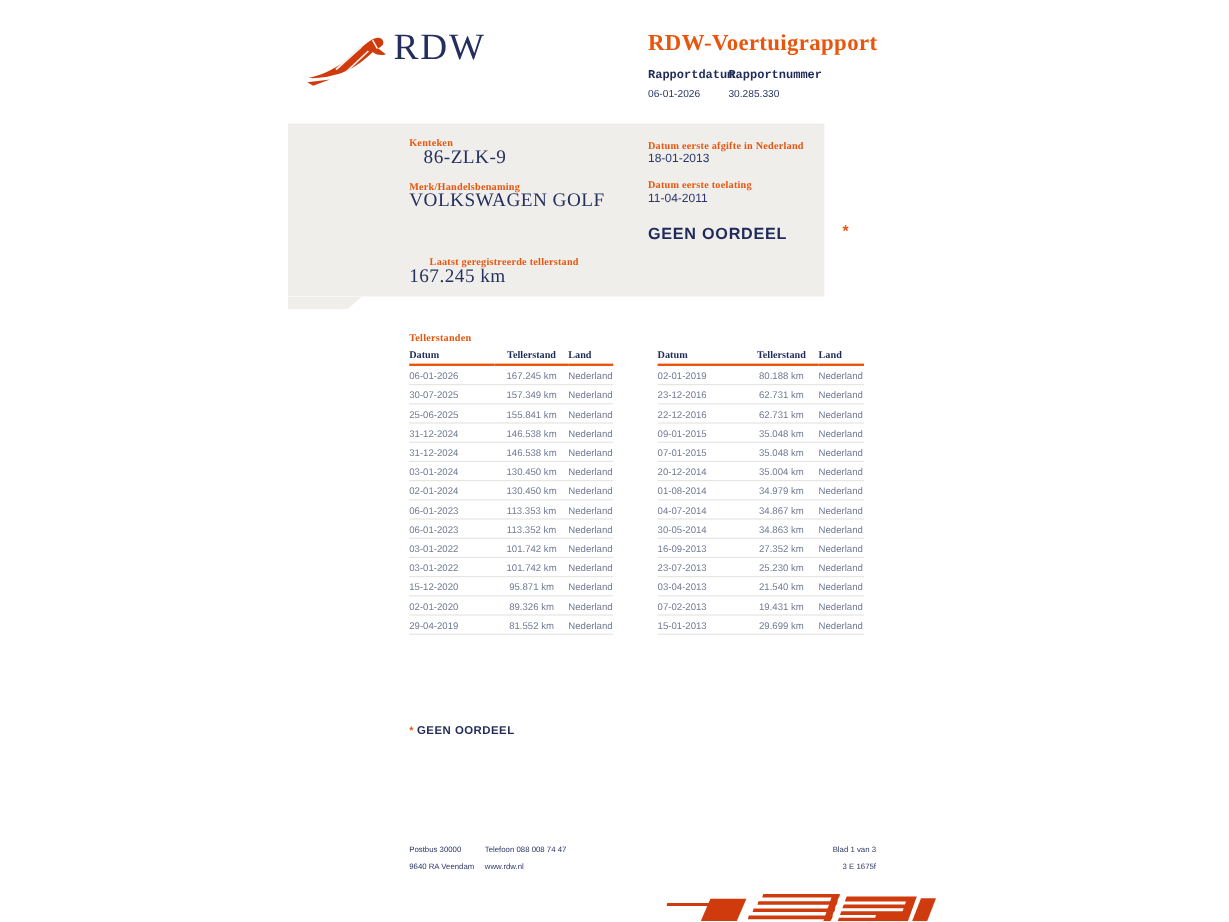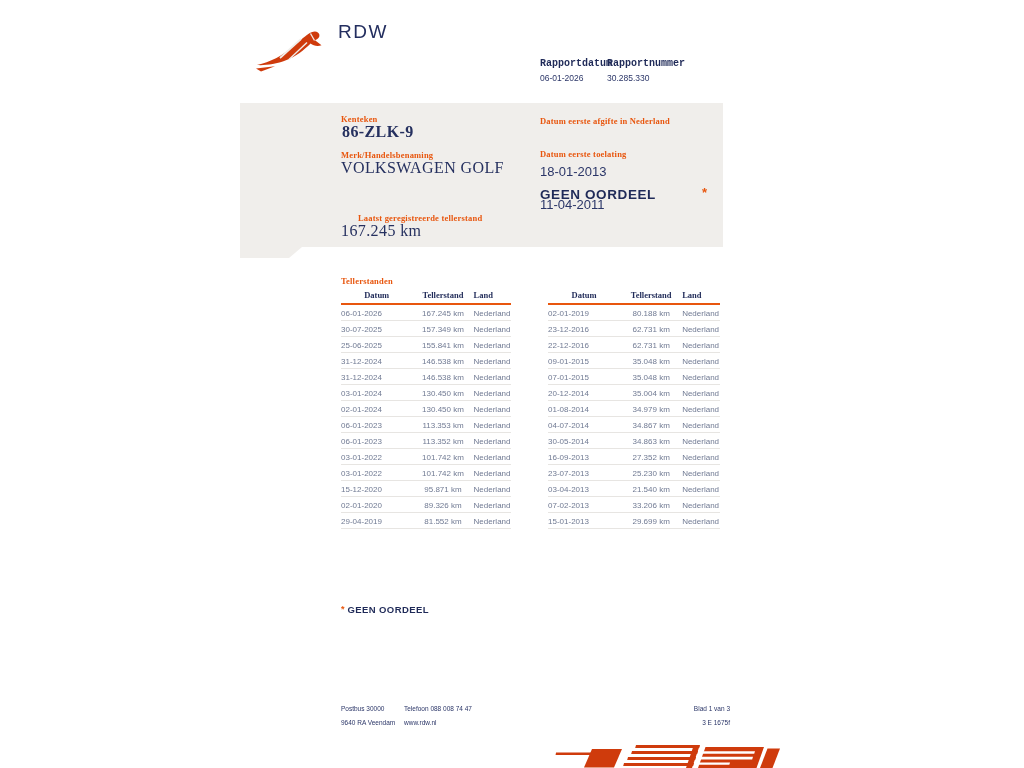--- a/index.html
+++ b/index.html
@@ -6,78 +6,78 @@
   html,body { background:#ffffff; }
   .page {
     position:relative; width:1024px; height:768px; margin:0 auto;
     background:#ffffff; overflow:hidden;
     font-family:"Liberation Sans", sans-serif; color:#25305F;
   }
 
   
   .logo-bird { position:absolute; left:254px; top:24px; width:78px; height:48px; }
   .brand-word {
-    position:absolute; left:338px; top:21px;
-    font-family:Liberation Sans, sans-serif; font-size:19px; letter-spacing:1.5px;
+    position:absolute; left:328px; top:21px;
+    font-family:Liberation Serif, serif; font-size:31px; letter-spacing:1.5px;
     color:#232E5F;
   }
   .doc-title {
     position:absolute; left:540px; top:26px;
     font-family:"Liberation Serif", serif; font-weight:bold; font-size:19px;
     letter-spacing:0.3px; color:#E8560E;
   }
   .report-meta { position:absolute; left:540px; top:58px; display:flex; }
   .meta-col { margin-right:28px; }
   .meta-col.first { width:53px; margin-right:14px; }
   .meta-label {
     font-family:Liberation Mono, monospace; font-weight:bold;
     font-size:10px; color:#1F2A58;
   }
   .meta-value { font-size:8.5px; color:#2B3668; margin-top:4px; }
 
   
   .summary-box {
-    position:absolute; left:240px; top:103px; width:483px; height:144px;
+    position:absolute; left:240px; top:103px; width:447px; height:144px;
     background:#F0EEEB;
   }
   .summary-box .tail {
     position:absolute; left:0; top:144px; width:62px; height:11px;
     background:#F0EEEB;
     clip-path:polygon(0 0, 100% 0, calc(100% - 13px) 100%, 0 100%);
   }
   .fld-label {
     position:absolute; font-family:"Liberation Serif", serif; font-weight:bold;
     font-size:8.5px; color:#E8560E; letter-spacing:0.2px;
   }
   .fld-big {
     position:absolute; font-family:"Liberation Serif", serif;
     font-size:16px; color:#25305F; letter-spacing:0.4px;
   }
-  .fld-small { position:absolute; font-size:13px; color:#2B3668;margin-top:37px; }
+  .fld-small { position:absolute; font-size:10px; color:#2B3668; }
   .verdict {
     position:absolute; left:300px; top:84px;
     font-size:13.5px; font-weight:bold; letter-spacing:0.6px; color:#1F2A58;
   }
   .verdict-star {
     position:absolute; left:462px; top:82px;
     font-size:13px; font-weight:bold; color:#E8560E;
   }
 
   
   .section-title {
     position:absolute; left:341px; top:276px;
     font-family:"Liberation Serif", serif; font-weight:bold;
     font-size:8.5px; color:#E8560E; letter-spacing:0.2px;
   }
   table.odo { border-collapse:collapse; position:absolute; top:290px; table-layout:fixed; }
   #table-left  { left:341px; width:170px; }
   #table-right { left:548px; width:172px; }
   table.odo th {
     font-family:"Liberation Serif", serif; font-weight:bold; font-size:8.5px;
-    color:#1F2A58; text-align:center; padding:0 0 3px 0;
+    color:#1F2A58; text-align:left; padding:0 0 3px 0;
     border-bottom:2px solid #E8560E;
   }
   table.odo th:nth-child(2), table.odo td:nth-child(2) { text-align:center; }
   table.odo th:nth-child(3), table.odo td:nth-child(3) { text-align:left; }
   table.odo col.c1 { width:42%; } table.odo col.c2 { width:36%; } table.odo col.c3 { width:22%; }
   table.odo td {
     font-size:8px; color:#707A93; padding:3.5px 0 2.5px 0;
     border-bottom:1px solid #E7E5E2; white-space:nowrap;
   }
 
@@ -114,37 +114,38 @@
       C61.5,6.5 64.8,7.8 65.4,10.8 C65.8,13 64,15.2 61,16.2
       L67.5,21.2 C63.5,22.8 59.2,21.6 56.6,19.4
       C50,26 42,32.2 32,36.3 C22,40.3 10,41.6 3,41 Z"></path>
     <path fill="#CF3B0C" d="M2,44.5 L21,42.2 L7,47.5 Z"></path>
     <path d="M26,34 L47,15" stroke="#F0EEEB" stroke-width="1.7" fill="none"></path>
     <path d="M35,35.5 L53,18.5" stroke="#F0EEEB" stroke-width="1.4" fill="none"></path>
     <path d="M56.5,9.5 L60.5,16.5" stroke="#F0EEEB" stroke-width="1.3" fill="none"></path>
   </svg>
   <div class="brand-word">RDW</div>
 
+  <div class="doc-title">RDW-Voertuigrapport</div>
 
   <div class="report-meta">
     <div class="meta-col first">
       <div class="meta-label">Rapportdatum</div>
       <div class="meta-value">06-01-2026</div>
     </div>
     <div class="meta-col">
       <div class="meta-label">Rapportnummer</div>
       <div class="meta-value">30.285.330</div>
     </div>
   </div>
 
   <section class="summary-box">
     <div class="tail"></div>
 
     <div class="fld-label" style="left:101px; top:11px;">Kenteken</div>
-    <div class="fld-big" style="left:102px; top:20px;font-weight:bold;">86-ZLK-9</div>
+    <div class="fld-big" style="left:113px; top:20px;">86-ZLK-9</div>
 
     <div class="fld-label" style="left:101px; top:47px;text-align:center;">Merk/Handelsbenaming</div>
     <div class="fld-big" style="left:101px; top:56px;text-align:right;">VOLKSWAGEN GOLF</div>
 
     <div class="fld-label" style="left:118px; top:110px;">Laatst geregistreerde tellerstand</div>
     <div class="fld-big" style="left:101px; top:119px;">167.245 km</div>
 
     <div class="fld-label" style="left:300px; top:13px;">Datum eerste afgifte in Nederland</div>
     <div class="fld-small" style="left:300px; top:24px;">18-01-2013</div>
 
@@ -311,21 +312,21 @@
           <td>25.230 km</td>
           <td>Nederland</td>
         </tr>
         <tr>
           <td>03-04-2013</td>
           <td>21.540 km</td>
           <td>Nederland</td>
         </tr>
         <tr>
           <td>07-02-2013</td>
-          <td>33.206 km</td>
+          <td>19.431 km</td>
           <td>Nederland</td>
         </tr>
         <tr>
           <td>15-01-2013</td>
           <td>29.699 km</td>
           <td>Nederland</td>
         </tr>
       </tbody>
     </table>
 

